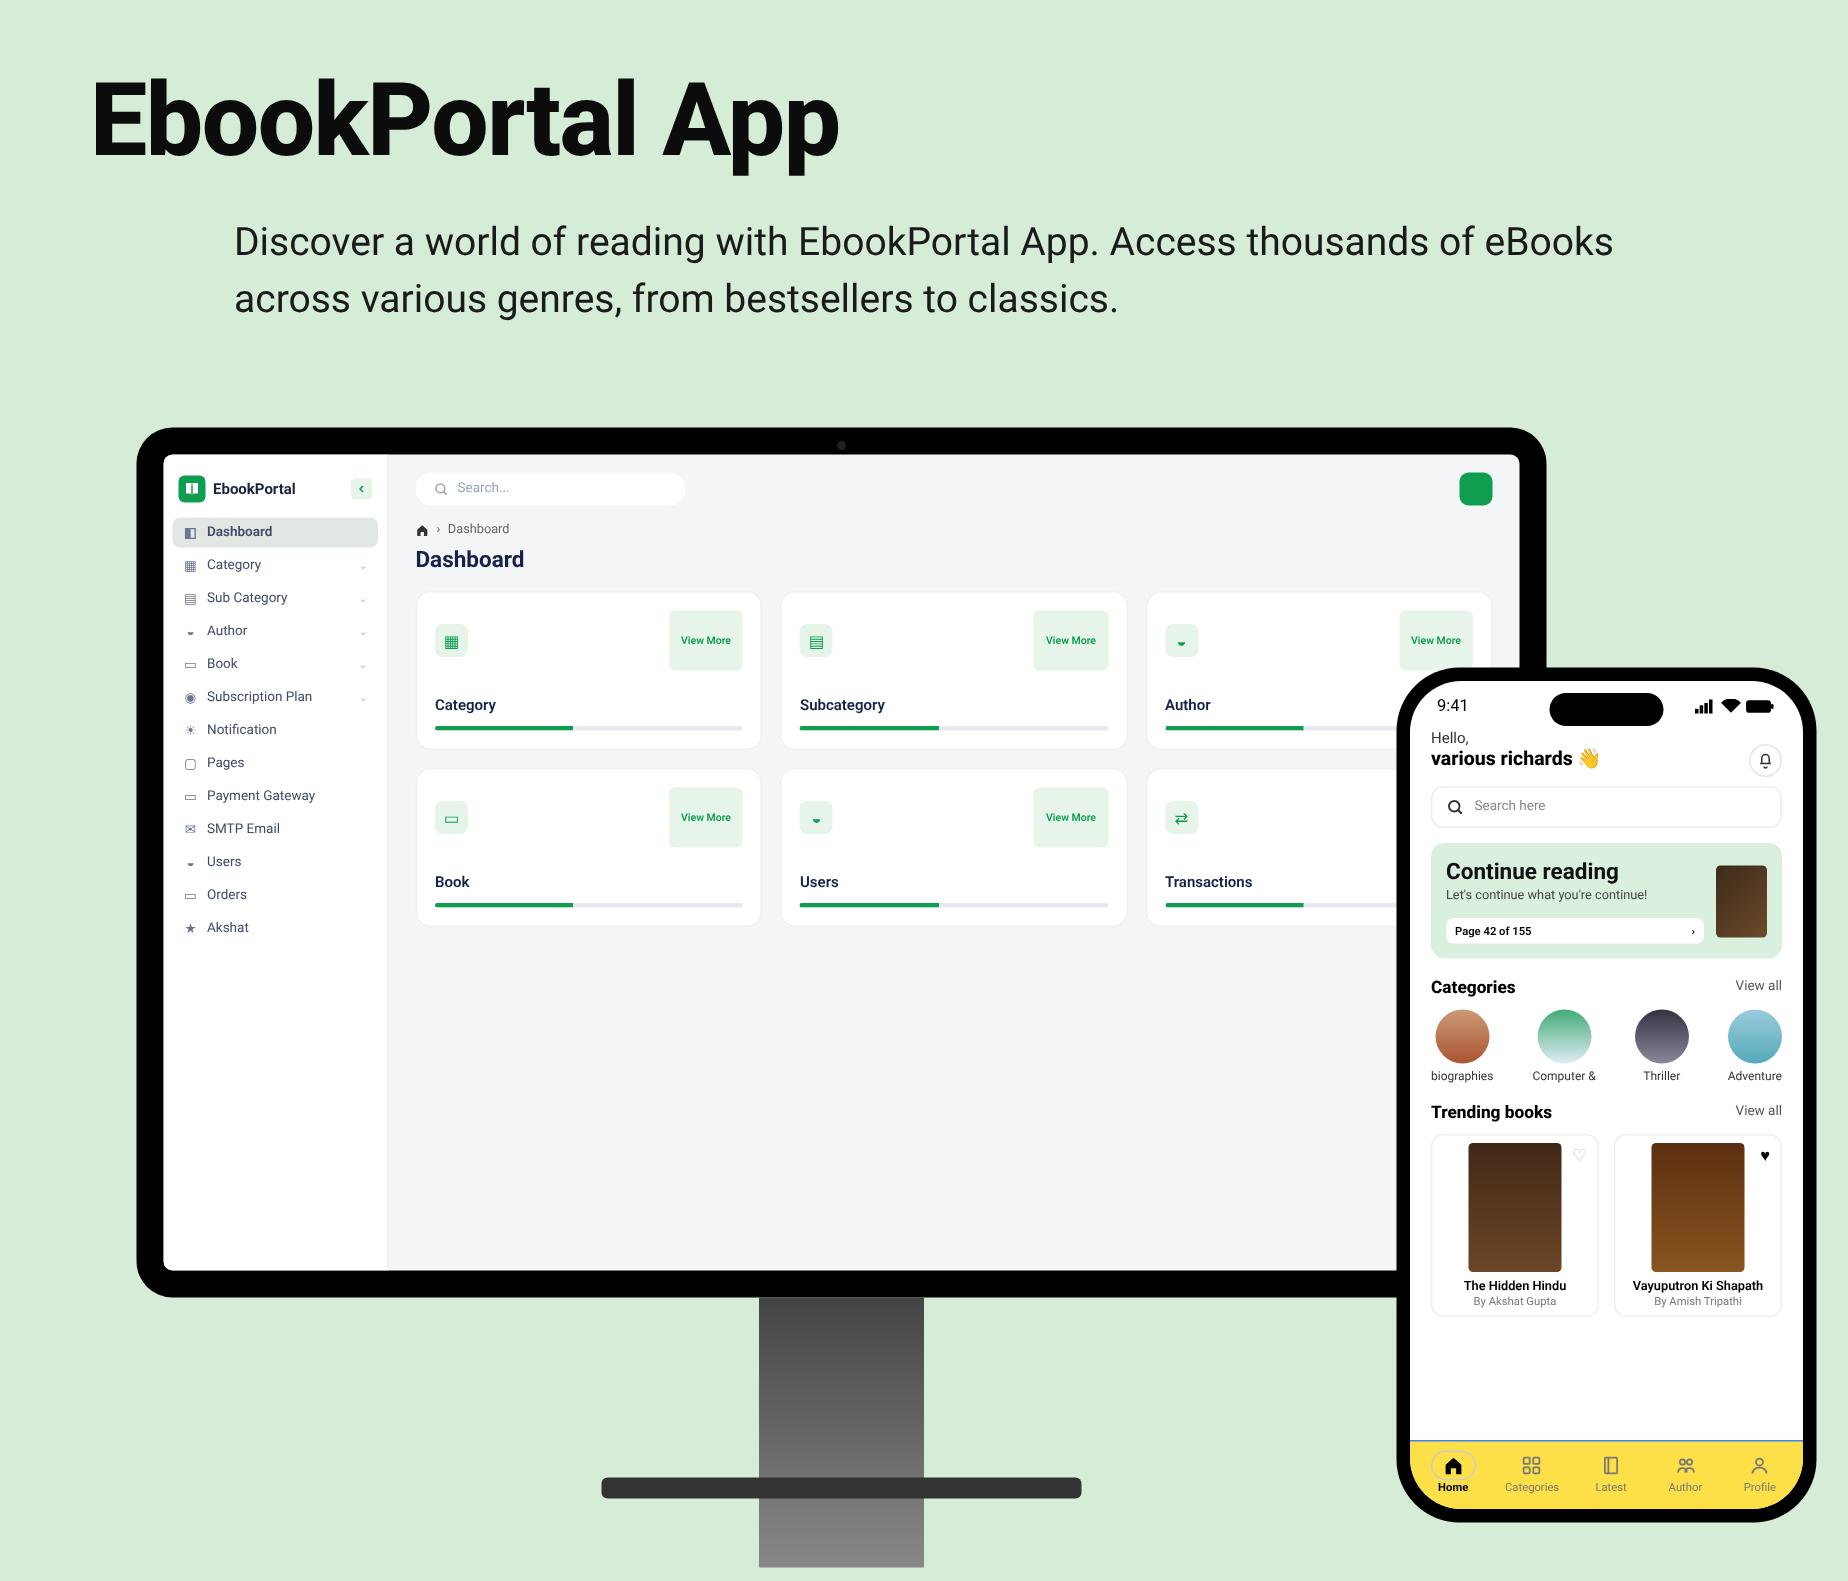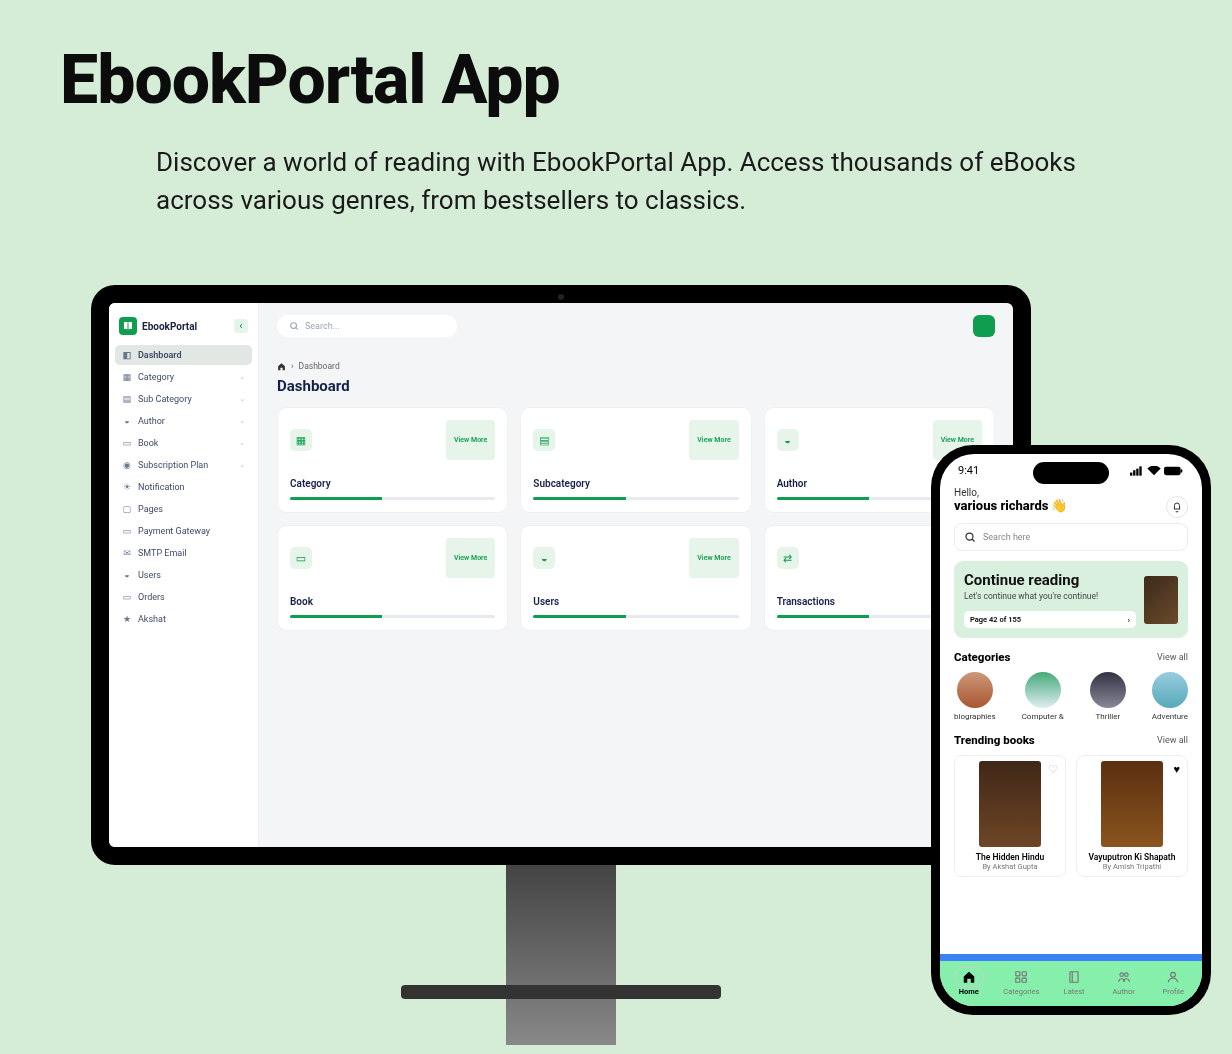--- a/index.html
+++ b/index.html
@@ -19,21 +19,21 @@
 .sidebar{width:150px;background:#fff;border-right:1px solid #eee;padding:10px 6px;font-size:9px}
 .logo-row{display:flex;align-items:center;gap:5px;padding:4px 4px 10px;font-weight:700;color:#1a2340;font-size:10px}
 .logo-ico{width:18px;height:18px;background:#0f9d4f;border-radius:4px;display:flex;align-items:center;justify-content:center}
 .logo-ico svg{width:12px;height:12px;fill:#fff}
 .collapse{margin-left:auto;width:14px;height:14px;background:#e6f4ea;border-radius:3px;display:flex;align-items:center;justify-content:center;color:#0f9d4f;font-size:8px}
 .navitem{display:flex;align-items:center;gap:6px;padding:5px 7px;color:#3e4a66;border-radius:5px;margin-bottom:2px;position:relative;cursor:pointer}
 .navitem.active{background:#e2e7e3;font-weight:600}
 .navitem .ico{width:10px;height:10px;flex:none;display:flex;align-items:center;justify-content:center}
 .navitem .chev{margin-left:auto;color:#b5bcc9;font-size:7px}
 .main{flex:1;padding:12px 18px}
-.topbar{display:flex;align-items:center;gap:10px;margin-bottom:24px}
+.topbar{display:flex;align-items:center;gap:10px;margin-bottom:11px}
 .search{background:#fff;border-radius:16px;padding:6px 12px;display:flex;align-items:center;gap:6px;width:180px;font-size:9px;color:#9aa4b5}
 .avatar{width:22px;height:22px;border-radius:6px;background:#0f9d4f;margin-left:auto}
 .crumb{font-size:8.5px;color:#666;display:flex;gap:5px;align-items:center;margin-bottom:6px}
 .ptitle{font-size:15px;font-weight:700;color:#16214a;margin:4px 0 12px}
 .cards{display:grid;grid-template-columns:repeat(3,1fr);gap:12px}
 .card{background:#fff;border-radius:10px;padding:12px;border:1px solid #eef0f4}
 .card-top{display:flex;justify-content:space-between;align-items:center;margin-bottom:18px}
 .cico{width:22px;height:22px;background:#e6f4ea;border-radius:5px;display:flex;align-items:center;justify-content:center}
 .more{background:#e6f4ea;color:#0f9d4f;font-size:7px;font-weight:600;padding:16px 8px;border-radius:4px;cursor:pointer}
 .card h3{font-size:10px;font-weight:600;color:#16214a;margin-bottom:8px}
@@ -64,21 +64,21 @@
 .cat{text-align:center;font-size:8px;color:#333}
 .cat .circ{width:36px;height:36px;border-radius:18px;margin:0 auto 4px;background:linear-gradient(135deg,#5a7bd6,#243a7e)}
 .books{display:flex;gap:10px;margin-top:8px}
 .book{flex:1;border:1px solid #eee;border-radius:8px;padding:5px;position:relative}
 .bookcov{width:62px;height:86px;margin:0 auto;border-radius:3px}
 .bc1{background:linear-gradient(#402817,#6e4626)}
 .bc2{background:linear-gradient(#5b2f10,#8a541f)}
 .heart{position:absolute;top:7px;right:7px;font-size:11px}
 .book h5{font-size:8.5px;text-align:center;margin-top:5px;font-weight:600}
 .book p{font-size:7.5px;text-align:center;color:#777}
-.nav{position:absolute;bottom:0;left:0;right:0;background:#86efac;border-top:7px solid #3b82f6;display:flex;justify-content:space-around;padding:6px 4px 10px}
+.nav{position:absolute;bottom:0;left:0;right:0;background:#fde047;border-top:1px solid #3b82f6;display:flex;justify-content:space-around;padding:6px 4px 10px}
 .nbtn{text-align:center;font-size:7.5px;color:#777;cursor:pointer}
 .nbtn.on{color:#000;font-weight:700}
 .nbtn .ni{width:30px;height:20px;display:flex;align-items:center;justify-content:center;margin:0 auto}
 .nbtn.on .ni{border:1px solid #ccc;border-radius:11px}
 svg{display:block}
 </style>
 </head>
 <body>
 
 <div class="hero">

